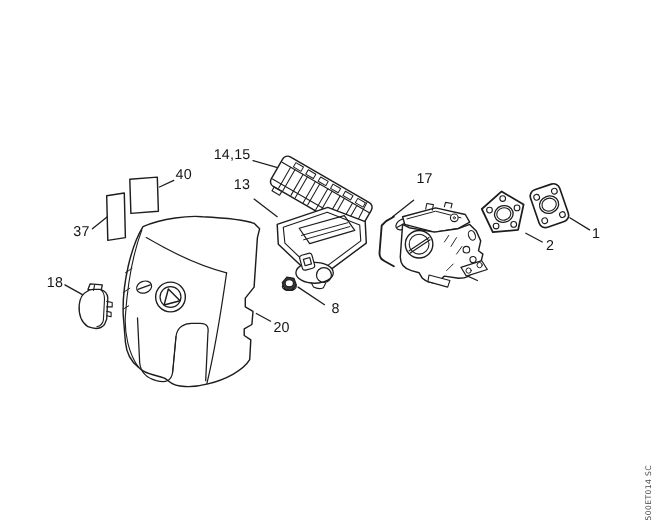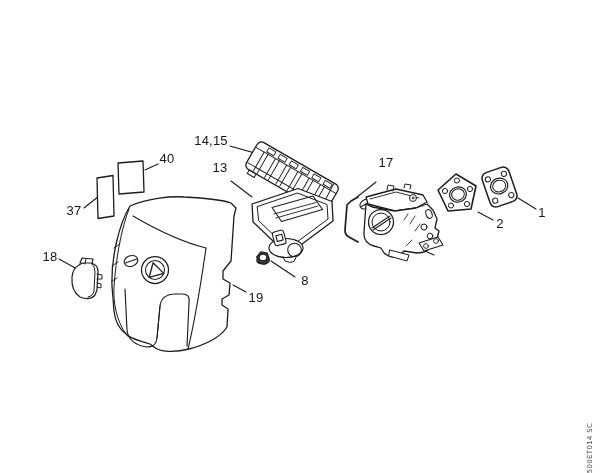--- a/index.html
+++ b/index.html
@@ -197,20 +197,20 @@
       </g>
     </g>
   </svg>
 
   <div class="callout" style="left:542px;top:212px">1</div>
   <div class="callout" style="left:500px;top:223px">2</div>
   <div class="callout" style="left:220px;top:167px">13</div>
   <div class="callout" style="left:211px;top:140px">14,15</div>
   <div class="callout" style="left:305px;top:280px">8</div>
   <div class="callout" style="left:386px;top:162px">17</div>
-  <div class="callout" style="left:256px;top:297px">19</div>
+  <div class="callout" style="left:256px;top:297px">20</div>
   <div class="callout" style="left:50px;top:256px">18</div>
   <div class="callout" style="left:167px;top:158px">40</div>
   <div class="callout" style="left:74px;top:210px">37</div>
 
   <div class="drawing-code" style="left:590px;top:448px">500ET014 SC</div>
 
 </div>
 
 </body></html>

